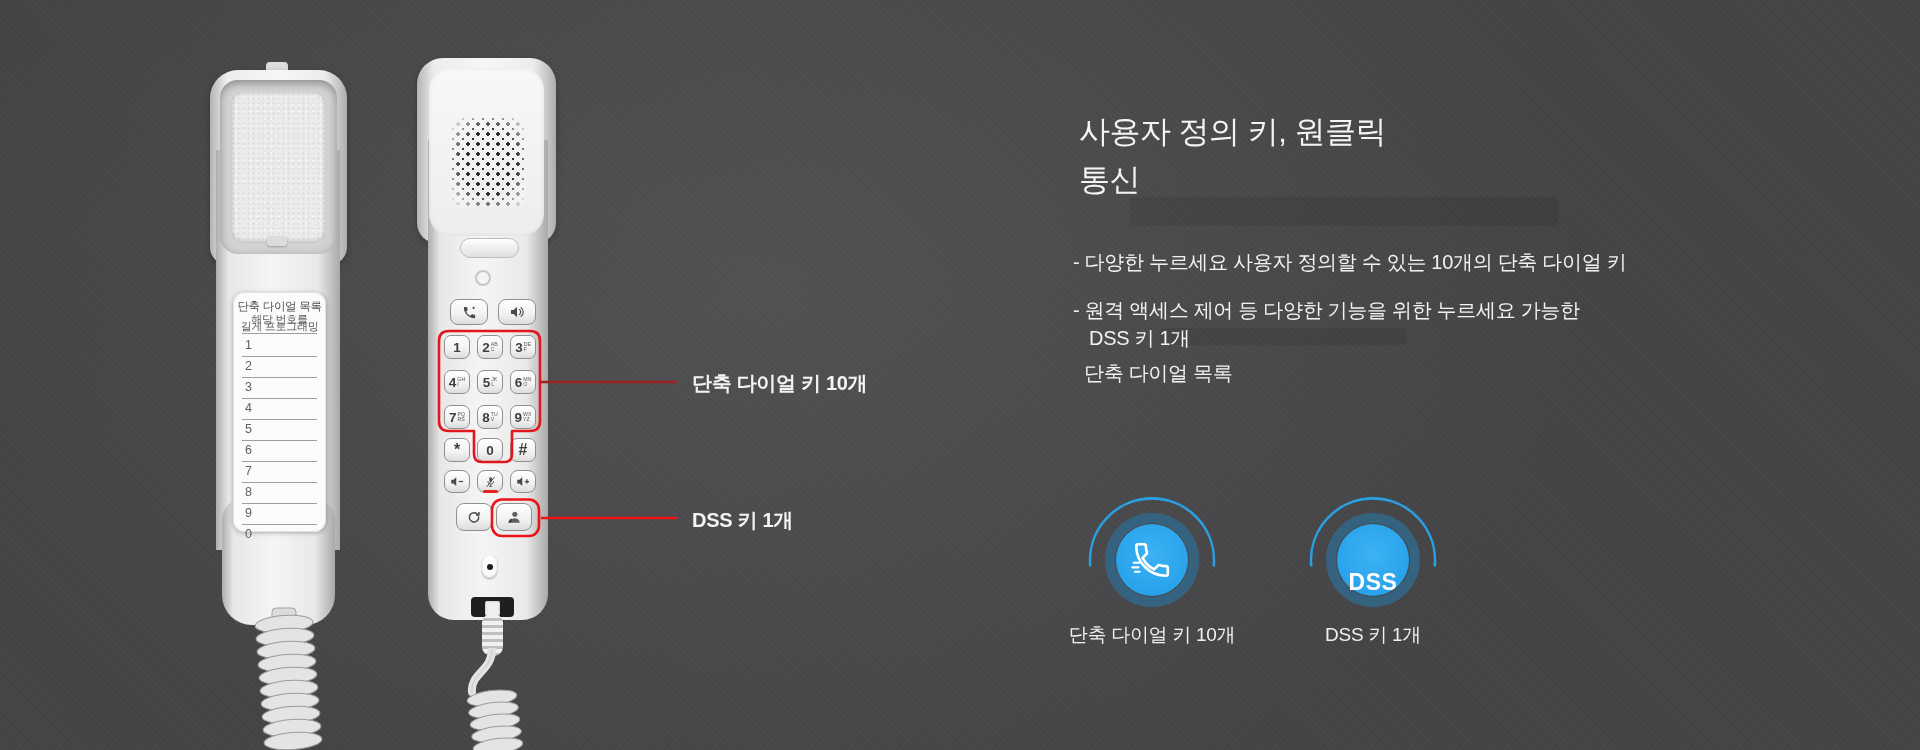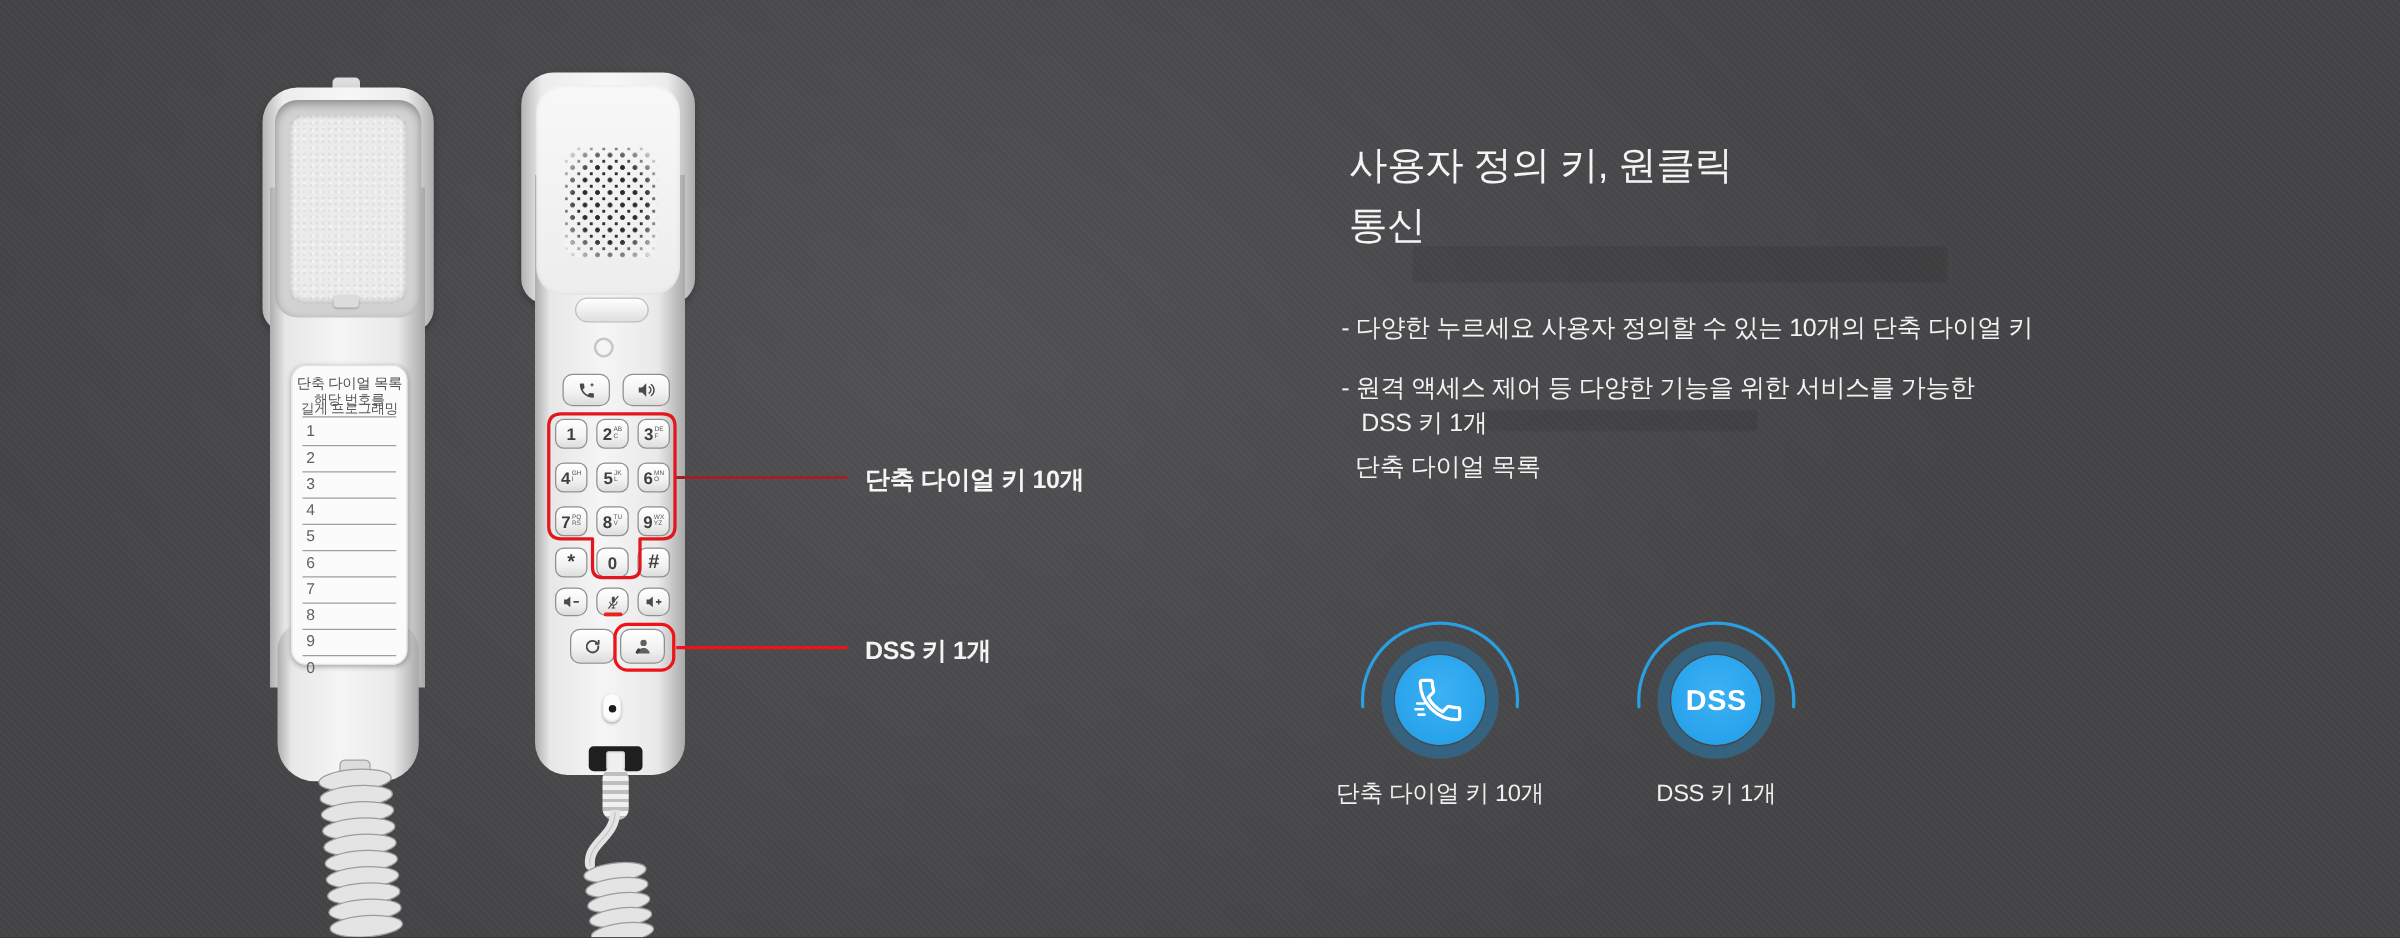--- a/index.html
+++ b/index.html
@@ -247,21 +247,21 @@
   <div class="callout-label" style="left:692px;top:370px;">단축 다이얼 키 10개</div>
   <div class="callout-label" style="left:692px;top:507px;">DSS 키 1개</div>
 
   <div class="band" style="left:1130px;top:197px;width:428px;height:29px;"></div>
   <div class="band" style="left:1160px;top:328px;width:246px;height:17px;"></div>
   <div class="abs heading" style="left:1079px;top:108px;width:520px;">
     <div>사용자 정의 키, 원클릭</div>
     <div>통신</div>
   </div>
   <div class="bullet" style="left:1073px;top:249px;">- 다양한 누르세요 사용자 정의할 수 있는 10개의 단축 다이얼 키</div>
-  <div class="bullet" style="left:1073px;top:297px;">- 원격 액세스 제어 등 다양한 기능을 위한 서비스를 가능한</div>
+  <div class="bullet" style="left:1073px;top:297px;">- 원격 액세스 제어 등 다양한 기능을 위한 누르세요 가능한</div>
   <div class="bullet" style="left:1089px;top:325px;">DSS 키 1개</div>
   <div class="bullet" style="left:1084px;top:360px;">단축 다이얼 목록</div>
 
   <div>
     <svg class="abs" style="left:1082px;top:490px;" width="140" height="140" viewBox="-70 -70 140 140">
       <path d="M -61.8 5.4 A 62 62 0 1 1 61.8 5.4" fill="none" stroke="#2a9fe2" stroke-width="2.6" stroke-linecap="round"></path>
     </svg>
     <div class="ring" style="left:1105px;top:513px;width:94px;height:94px;"></div>
     <div class="bluecirc" style="left:1116px;top:524px;width:72px;height:72px;">
       <svg width="42" height="42" viewBox="0 0 24 24">
@@ -270,19 +270,19 @@
         </svg>
     </div>
     <div class="badge-label" style="left:1022px;top:622px;">단축 다이얼 키 10개</div>
   </div>
 
   <div>
     <svg class="abs" style="left:1303px;top:490px;" width="140" height="140" viewBox="-70 -70 140 140">
       <path d="M -61.8 5.4 A 62 62 0 1 1 61.8 5.4" fill="none" stroke="#2a9fe2" stroke-width="2.6" stroke-linecap="round"></path>
     </svg>
     <div class="ring" style="left:1326px;top:513px;width:94px;height:94px;"></div>
-    <div class="bluecirc" style="left:1337px;top:524px;width:72px;height:72px;">
+    <div class="bluecirc" style="left:1337px;top:524px;width:72px;height:72px;align-items:flex-end;">
       <span class="dss-text">DSS</span>
     </div>
     <div class="badge-label" style="left:1243px;top:622px;">DSS 키 1개</div>
   </div>
 
 </div>
 
 </body></html>

